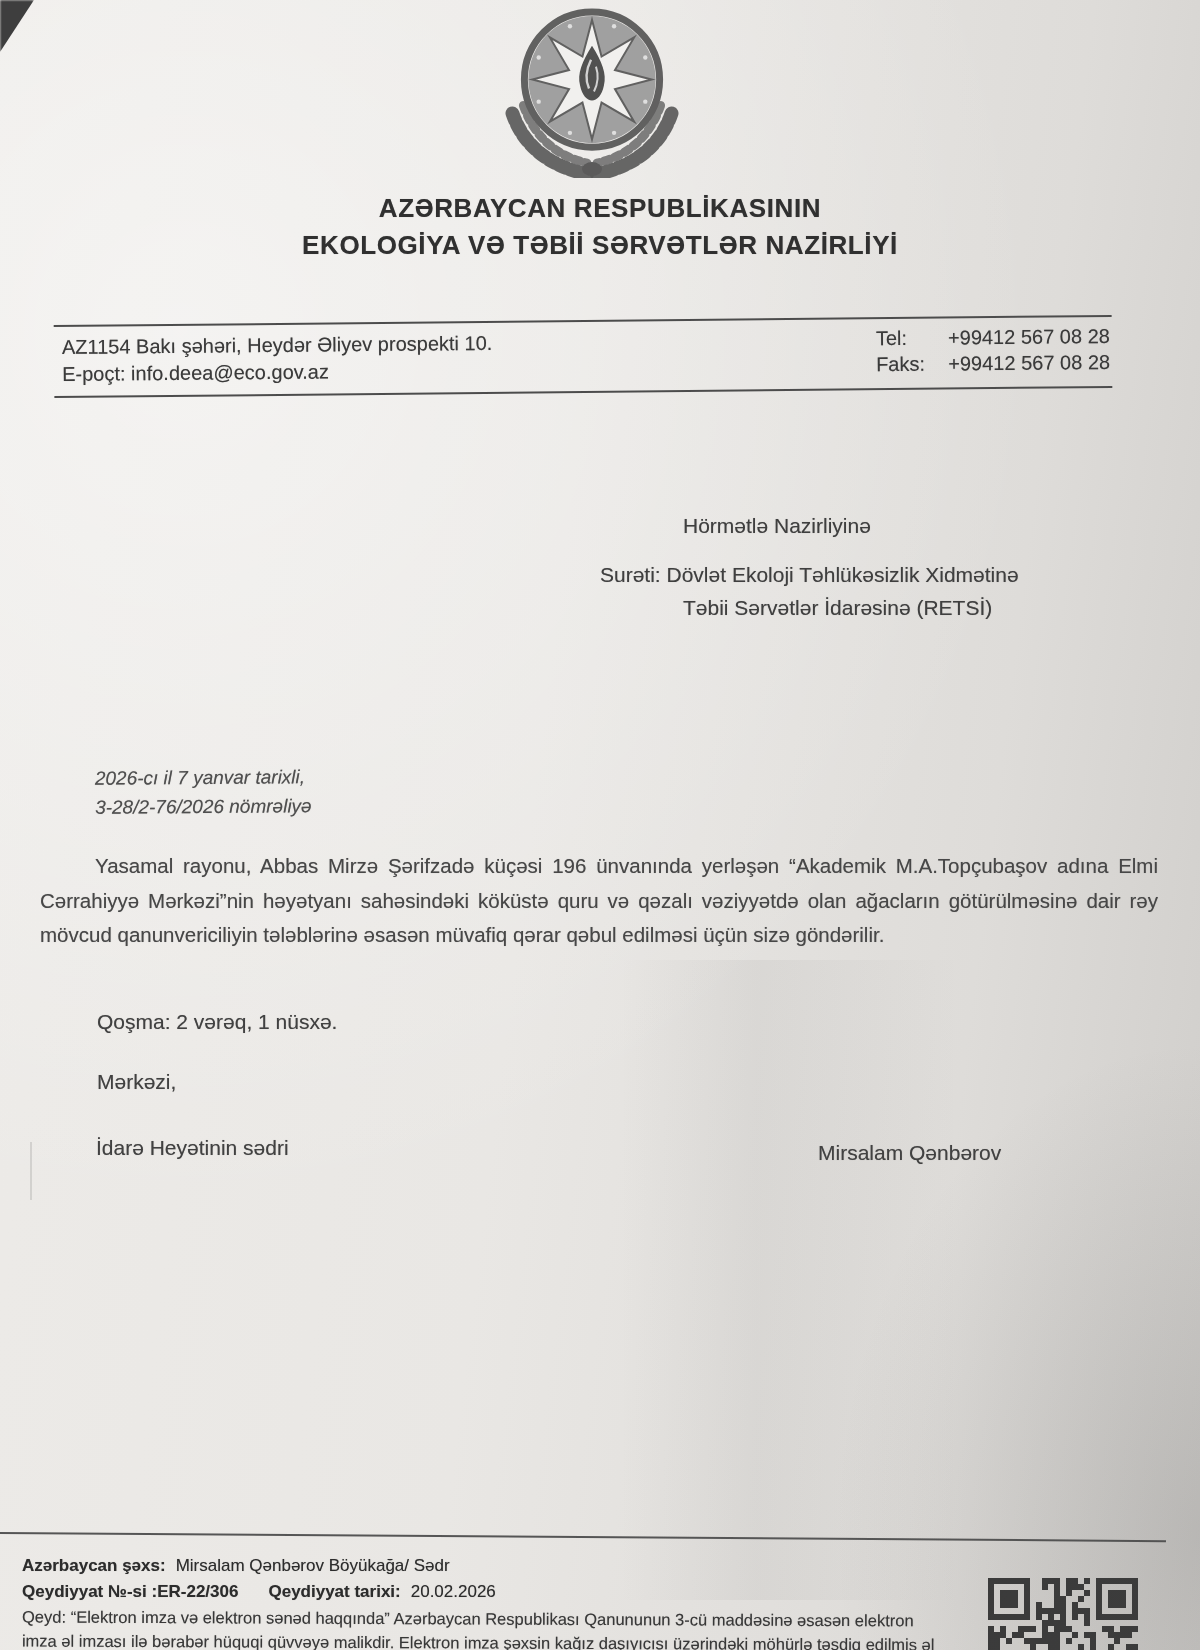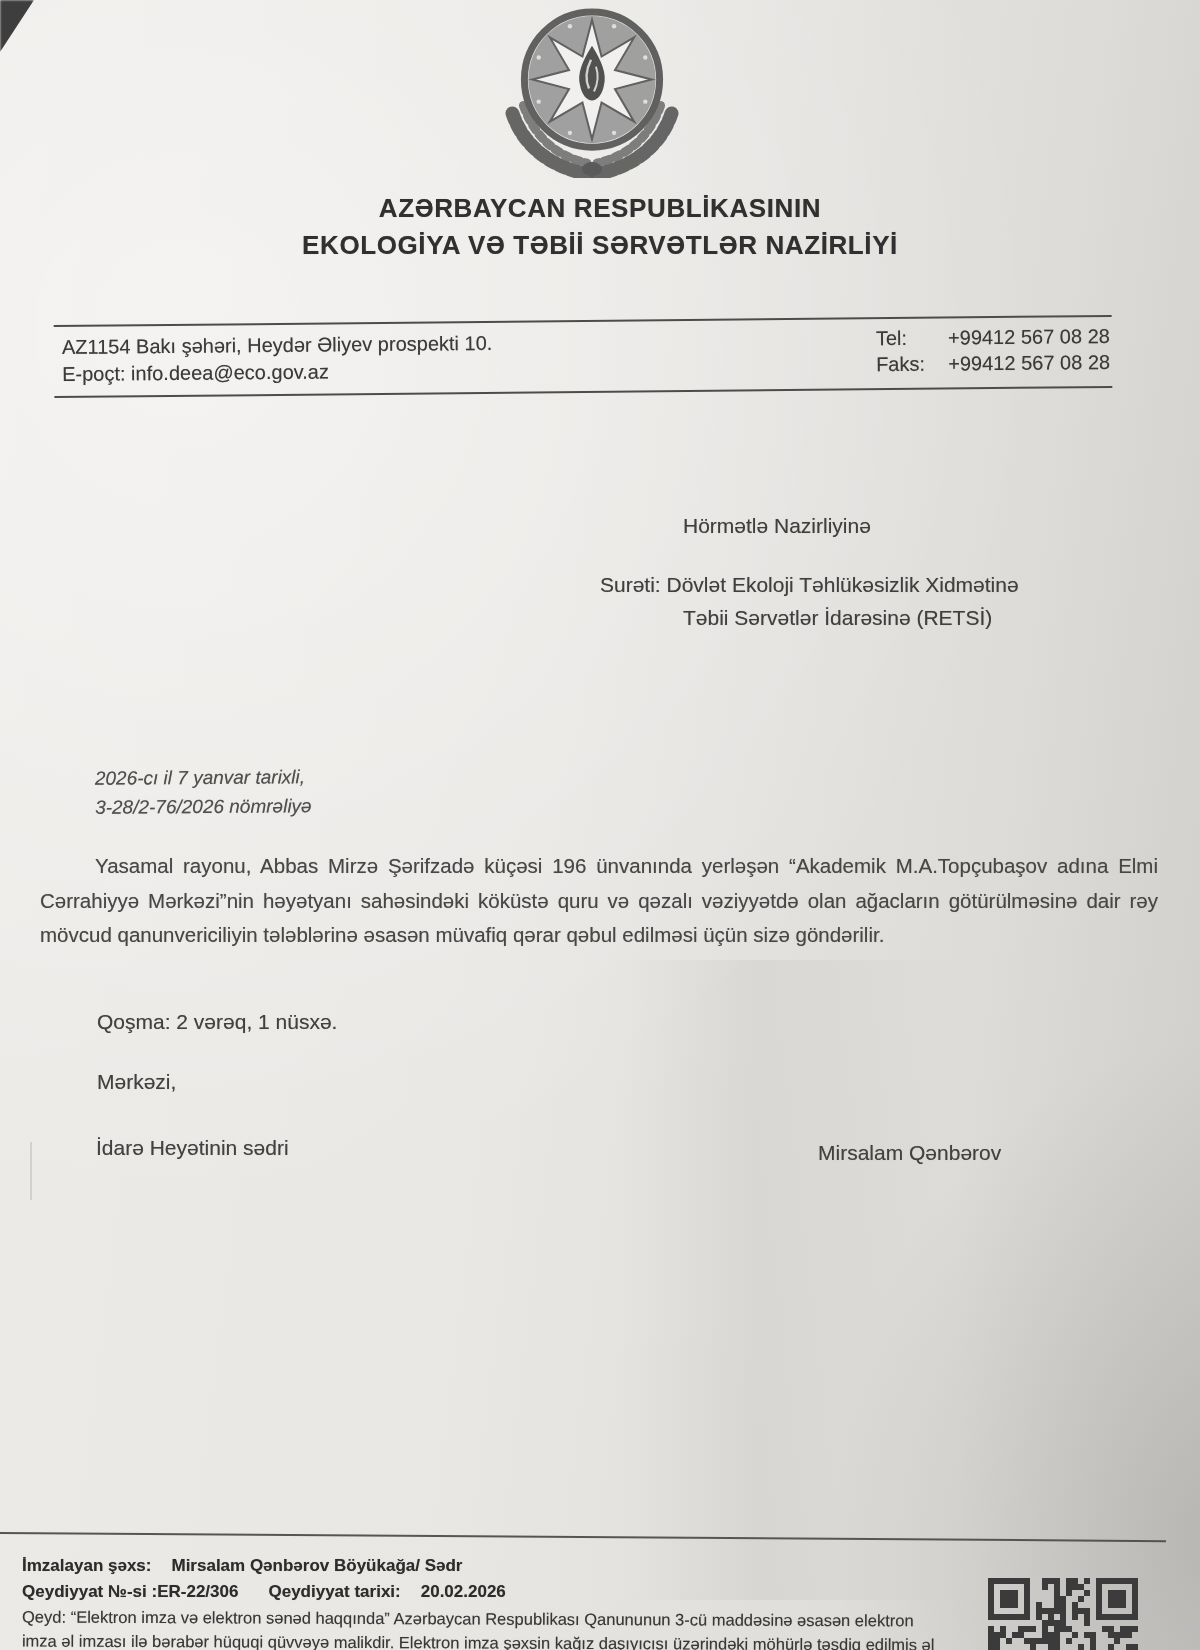--- a/index.html
+++ b/index.html
@@ -36,38 +36,38 @@
     border-top:2px solid #4c4c4c;border-bottom:2px solid #4c4c4c;
     padding:7px 4px 8px 8px;transform:rotate(-0.55deg);font-size:20px;color:#3a3a3a;}
   .contact .addr-line{line-height:27px;}
   .contact .telfax{position:absolute;right:2px;top:6px;text-align:left;}
   .telfax .row{display:flex;line-height:26px;}
   .telfax .lbl{width:62px;}
   .telfax .val{width:172px;text-align:right;}
   
   .recipient{position:absolute;left:600px;top:509px;font-size:21px;line-height:33px;color:#3f3f3f;}
   .recipient .ind{margin-left:83px;}
-  .recipient .copy{margin-top:26px;}
+  .recipient .copy{margin-top:16px;}
   .recipient .dept{margin-top:33px;}
   
   .reference{position:absolute;left:95px;top:763px;font-style:italic;font-size:19px;
     line-height:29px;color:#4f4f4f;transform:rotate(-0.4deg);}
   
   .body-par{position:absolute;left:40px;top:849px;width:1118px;font-size:20.5px;
     line-height:34.5px;text-align:justify;text-indent:55px;color:#474747;}
   .attachment{position:absolute;left:97px;top:1010px;font-size:21px;color:#414141;}
   .closing{position:absolute;left:97px;top:1070px;font-size:21px;color:#414141;}
   .sig-title{position:absolute;left:96px;top:1136px;font-size:21px;color:#414141;}
   .sig-name{position:absolute;left:818px;top:1141px;font-size:21px;color:#414141;}
   
   .footer-rule{position:absolute;left:0;top:1532px;width:1166px;height:2px;background:#555;
     transform:rotate(0.4deg);transform-origin:left center;}
   .footer-meta{position:absolute;left:22px;top:1553px;font-size:17px;font-weight:700;
     color:#2c2c2c;line-height:26px;}
-  .footer-meta .gap-s{margin-left:20px;font-weight:700;}
+  .footer-meta .gap-s{margin-left:10px;font-weight:400;}
   .footer-meta .gap-m{margin-left:30px;}
   .footer-note{position:absolute;left:22px;top:1608px;width:1136px;font-size:16.5px;
     line-height:23.5px;color:#383838;transform:rotate(0.25deg);}
   
   .qr{position:absolute;left:988px;top:1578px;width:150px;height:150px;}
   .qr i{position:absolute;width:6px;height:6px;background:#3a3a3a;}
 </style>
 </head>
 <body>
 
@@ -140,21 +140,21 @@
     <div class="attachment">Qoşma: 2 vərəq, 1 nüsxə.</div>
     <div class="closing">Mərkəzi,</div>
 
     <div class="sig-title">İdarə Heyətinin sədri</div>
     <div class="sig-name">Mirsalam Qənbərov</div>
 
     <div class="footer-rule"></div>
 
     <div class="footer-meta">
       <div>
-        <span>İmzalayan şəxs:</span><span class="gap-s">Mirsalam Qənbərov Böyükağa/ Sədr</span>
+        <span>Azərbaycan şəxs:</span><span class="gap-s">Mirsalam Qənbərov Böyükağa/ Sədr</span>
       </div>
       <div>
         <span>Qeydiyyat №-si :</span><span>ER-22/306</span><span class="gap-m">Qeydiyyat tarixi:</span><span class="gap-s">20.02.2026</span>
       </div>
     </div>
 
     <div class="footer-note">
       <div>Qeyd: “Elektron imza və elektron sənəd haqqında” Azərbaycan Respublikası Qanununun 3-cü maddəsinə əsasən elektron</div>
       <div>imza əl imzası ilə bərabər hüquqi qüvvəyə malikdir. Elektron imza şəxsin kağız daşıyıcısı üzərindəki möhürlə təsdiq edilmiş əl</div>
     </div>

